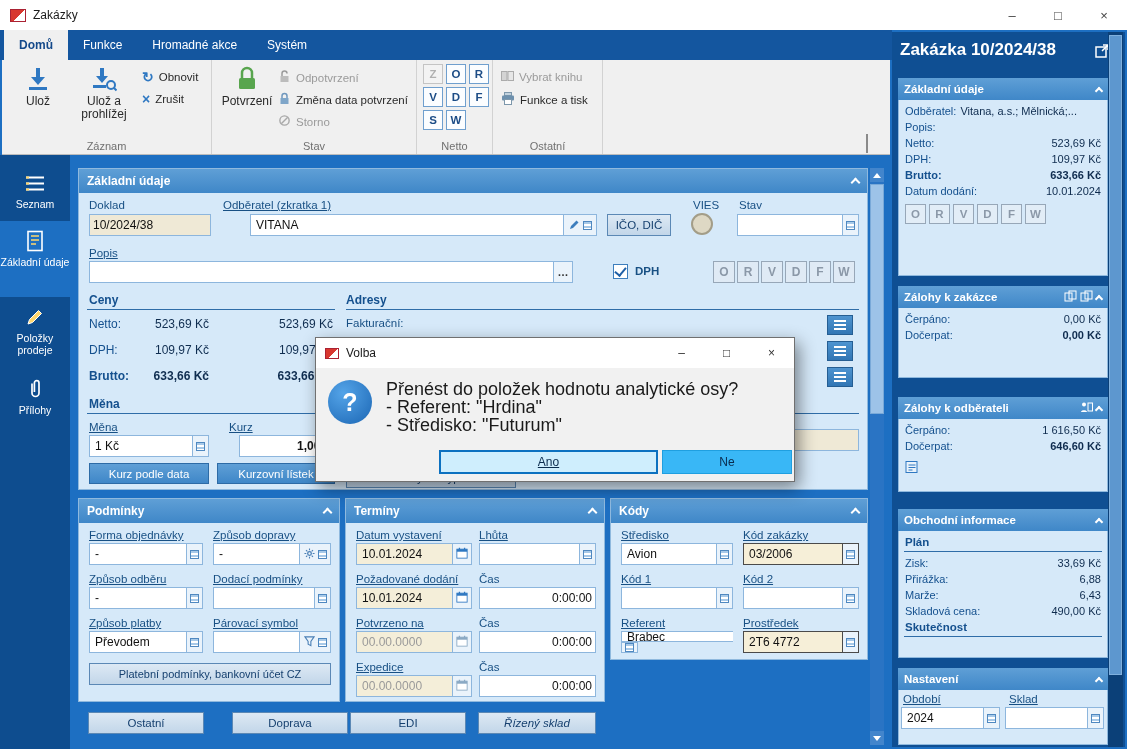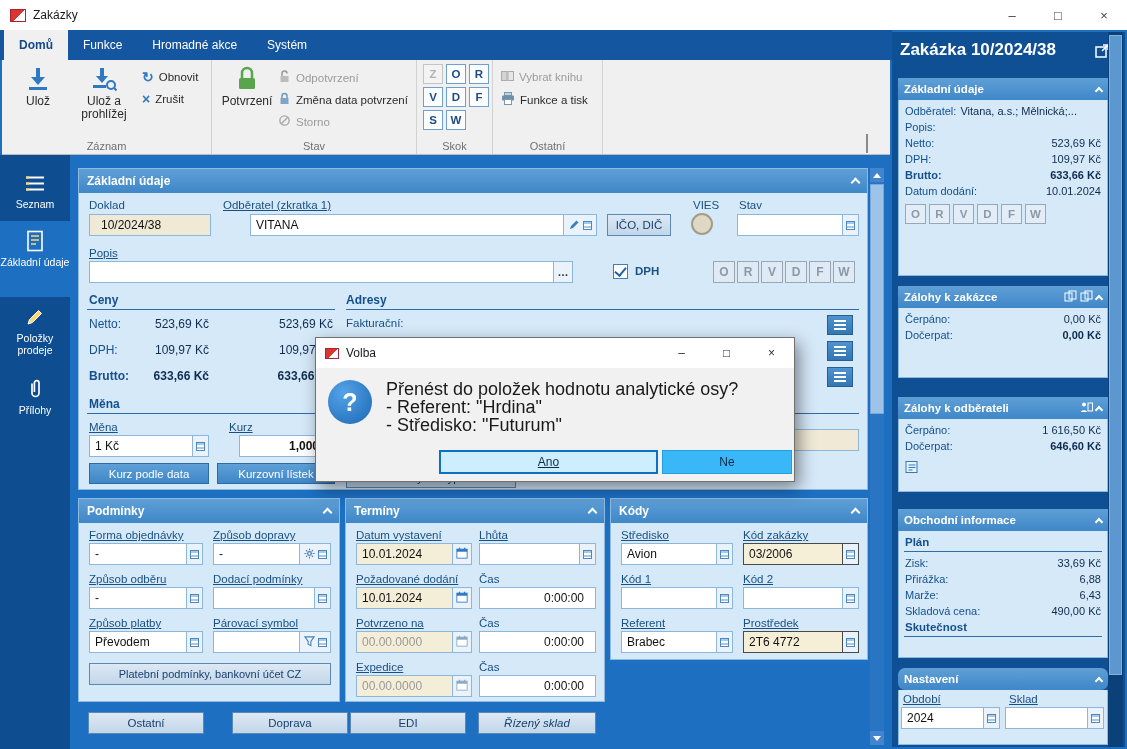--- a/index.html
+++ b/index.html
@@ -36,21 +36,21 @@
   .si { position:absolute; left:0; width:70px; color:#fff; font-size:10.5px; line-height:12px; text-align:center; }
   .si.on { background:#1d6fc2; }
   .si .ic { height:26px; display:flex; align-items:center; justify-content:center; margin-top:7px; margin-bottom:2px; }
 
   
   .pnl { position:absolute; background:#d6e9f9; border:1px solid #8fb9de; }
   .ph { position:absolute; left:0; top:0; right:0; height:24px; background:linear-gradient(#5f9fd6,#3f87c8); color:#fff; font-weight:bold; font-size:12px; display:flex; align-items:center; padding:0 8px; gap:4px; }
   .ph .chev { margin-left:auto; margin-top:3px; }
   .fl { position:absolute; font-size:11.5px; color:#185084; white-space:nowrap; }
   .fl.u { text-decoration:underline; }
-  .fld { position:absolute; height:22px; background:#fff; border:1px solid #8db6dd; font-size:12px; color:#111; display:flex; align-items:center; padding:0 11px; white-space:nowrap; overflow:hidden;text-align:center; }
+  .fld { position:absolute; height:22px; background:#fff; border:1px solid #8db6dd; font-size:12px; color:#111; display:flex; align-items:center; padding:0 3px; white-space:nowrap; overflow:hidden;text-align:center; }
   .fld.tan { background:#efe9d6; }
   .fld.ra { justify-content:flex-end; }
   .cmb { position:absolute; height:22px; display:flex; }
   .cmb .f { flex:1; background:#fff; border:1px solid #8db6dd; border-right:none; font-size:12px; color:#111; display:flex; align-items:center; padding:0 5px; overflow:hidden; white-space:nowrap; min-width:0; }
   .cmb .f.tan { background:#f4eed9; }
   .cmb .f.gray { color:#9a9a9a; }
   .cmb .dd { width:17px; border:1px solid #8db6dd; background:#eaf3fb; display:flex; align-items:center; justify-content:center; gap:3px; flex:none; }
   .cmb.hl .f { background:#f6efd8; border-color:#4a4a4a; }
   .cmb.hl .dd { border-color:#4a4a4a; }
   .ddg { width:9px; height:9px; border:1px solid #4f88c0; background:repeating-linear-gradient(180deg,#a7c9e8 0 2px,#fff 2px 4px); flex:none; }
@@ -197,21 +197,21 @@
 
     <div class="rg" style="left:415px;width:76px;">
       <div class="sk off" style="left:6px;top:4px;">Z</div>
       <div class="sk" style="left:29px;top:4px;">O</div>
       <div class="sk" style="left:52px;top:4px;">R</div>
       <div class="sk" style="left:6px;top:27px;">V</div>
       <div class="sk" style="left:29px;top:27px;">D</div>
       <div class="sk" style="left:52px;top:27px;">F</div>
       <div class="sk" style="left:6px;top:50px;">S</div>
       <div class="sk" style="left:29px;top:50px;">W</div>
-      <div class="rgl">Skok</div>
+      <div class="rgl">Netto</div>
     </div>
 
     <div class="rg" style="left:491px;width:110px;">
       <div class="smb dis" style="left:8px;top:10px;">
         <span>
           <svg width="13" height="12" viewBox="0 0 13 12">
               <rect x="0.5" y="1.5" width="5.5" height="9" fill="#d4d4d4" stroke="#ababab"></rect>
               <rect x="7" y="1.5" width="5.5" height="9" fill="#e6e6e6" stroke="#ababab"></rect>
             </svg>
         </span>
@@ -535,21 +535,21 @@
         </div>
     </div>
     <div class="cmb" style="left:132px;top:88px;width:116px;">
       <div class="f"></div>
       <div class="dd">
           <span class="ddg"></span>
         </div>
     </div>
     <span class="fl u" style="left:10px;top:118px;">Referent</span>
     <span class="fl u" style="left:132px;top:118px;">Prostředek</span>
-    <div class="cmb" style="left:10px;top:132px;width:112px;">
+    <div class="cmb" style="left:10px;top:132px;width:112px;flex-direction:column;">
       <div class="f">Brabec</div>
       <div class="dd">
           <span class="ddg"></span>
         </div>
     </div>
     <div class="cmb hl" style="left:132px;top:132px;width:116px;">
       <div class="f">2T6 4772</div>
       <div class="dd">
           <span class="ddg"></span>
         </div>
@@ -699,21 +699,21 @@
         <span class="v">6,43</span>
       </div>
       <div class="rrow">
         <span>Skladová cena:</span>
         <span class="v">490,00 Kč</span>
       </div>
       <div class="plan">Skutečnost</div>
       <div class="rrule"></div>
     </div>
 
-    <div class="rph" style="top:636px;border-radius:7px;">
+    <div class="rph" style="top:636px;">
       <span>Nastavení</span>
       <span class="chev" style="margin-left:auto;"></span>
     </div>
     <div class="rpb" style="top:658px;height:55px;">
       <span class="fl u" style="left:4px;top:3px;">Období</span>
       <span class="fl u" style="left:110px;top:3px;">Sklad</span>
       <div class="cmb" style="left:2px;top:17px;width:99px;">
         <div class="f">2024</div>
         <div class="dd">
             <span class="ddg"></span>

